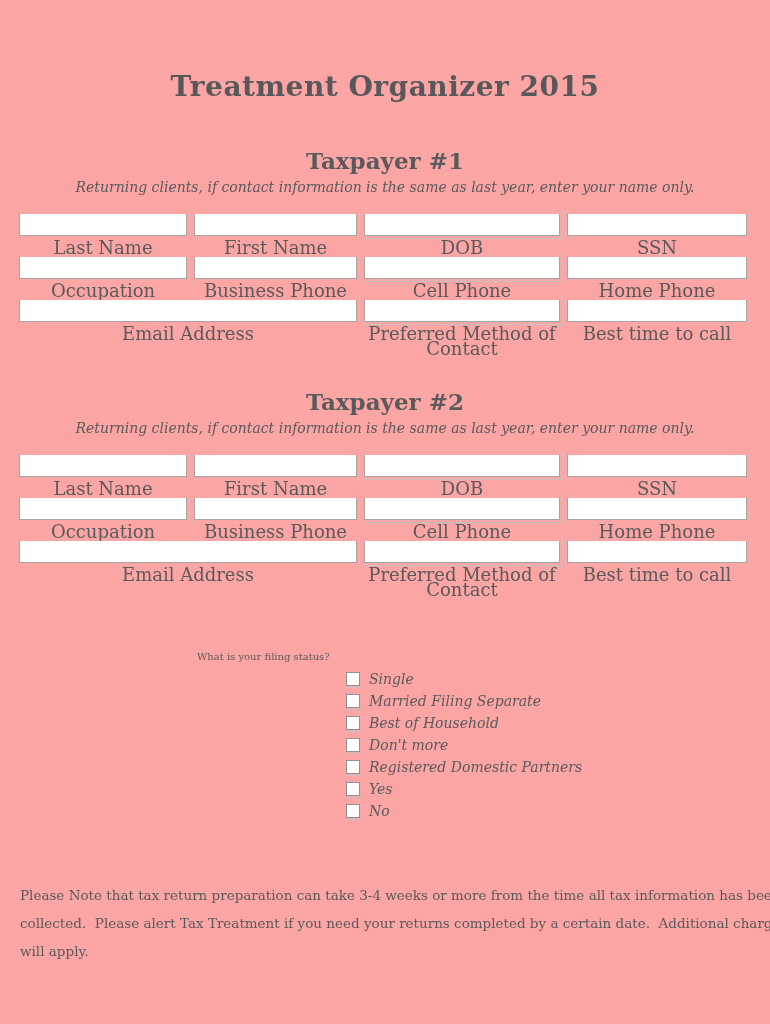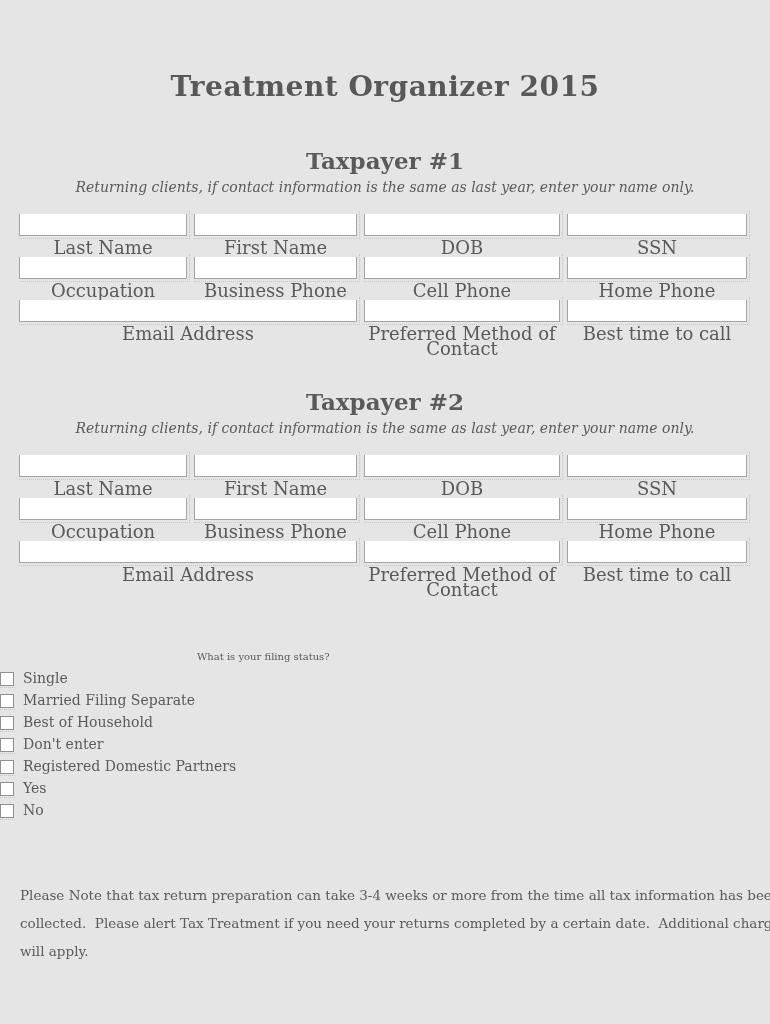--- a/index.html
+++ b/index.html
@@ -1,19 +1,19 @@
 <!DOCTYPE html>
 <html><head>
 <meta charset="utf-8">
 <style>
   html, body { margin:0; padding:0; background:#ffffff; }
   .page {
     position:relative;
     width:770px; height:1024px;
-    background:#e5e5e5;
+    background:#fca5a5;
     overflow:hidden;
     font-family:"DejaVu Serif", serif;
     color:#5a5a5c;
   }
   .title {
     margin:0; padding-top:70px;
     text-align:center;
     font-size:28px; font-weight:bold;
     color:#58585a;
     letter-spacing:0.5px;
@@ -63,22 +63,22 @@
   }
   .question {
     margin:51px 0 0 197px;
     font-size:10px;
     line-height:17px;
   }
   .question.second { margin-top:24px; }
   .options { margin-top:6px; }
   .options.second { margin-top:5px; }
   .opt-row {
-    display:flex; align-items:flex-end;
-    height:15px; margin-bottom:7px;
+    display:flex; align-items:center;
+    margin-left:346px; height:15px; margin-bottom:7px;font-style:italic;
   }
   .checkbox {
     position:relative;
     width:12px; height:12px;
     border:1.3px solid #8f8f8f;
     background:#ffffff;
     margin-right:9px;
     flex:none;
   }
   .checkbox::after {
@@ -225,21 +225,21 @@
     <div class="opt-row">
       <span class="checkbox"></span>
       <span class="opt-label">Married Filing Separate</span>
     </div>
     <div class="opt-row">
       <span class="checkbox"></span>
       <span class="opt-label">Best of Household</span>
     </div>
     <div class="opt-row">
       <span class="checkbox"></span>
-      <span class="opt-label">Don't enter</span>
+      <span class="opt-label">Don't more</span>
     </div>
     <div class="opt-row">
       <span class="checkbox"></span>
       <span class="opt-label">Registered Domestic Partners</span>
     </div>
   </div>
 
   <div class="options second">
     <div class="opt-row">
       <span class="checkbox"></span>

